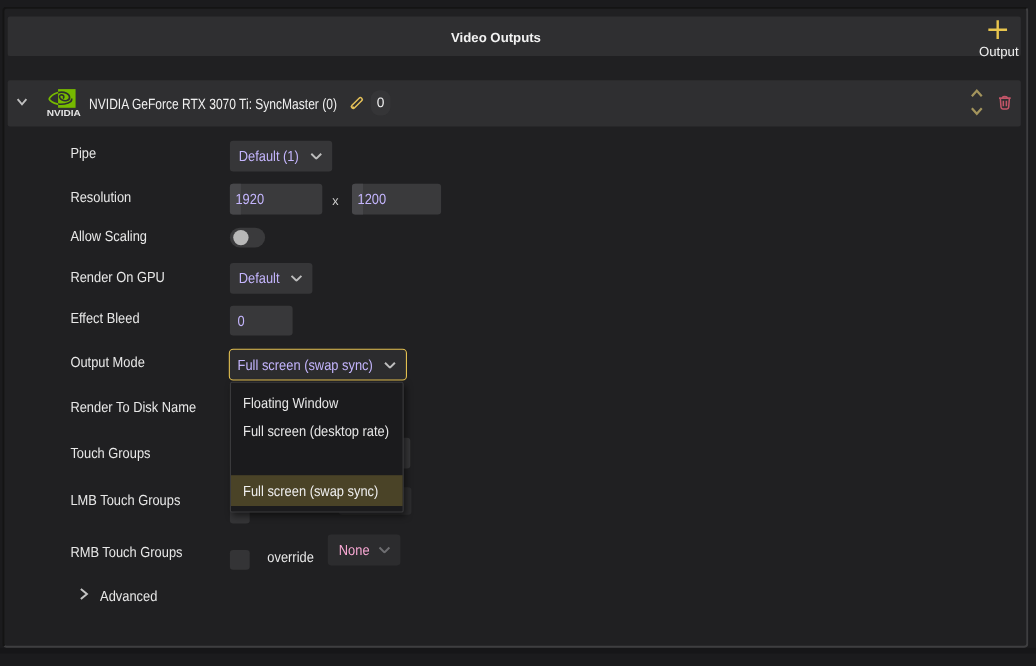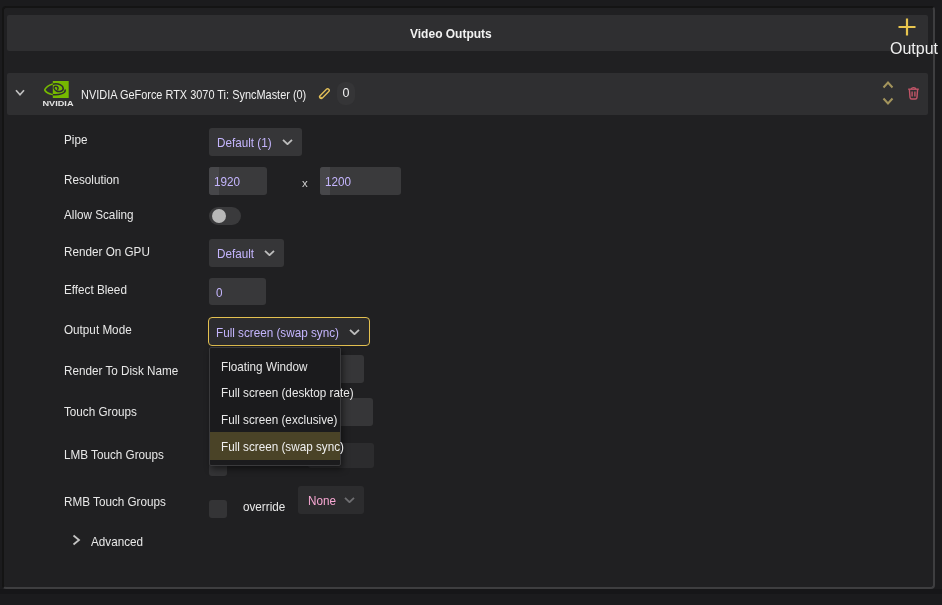--- a/index.html
+++ b/index.html
@@ -16,21 +16,21 @@
 </style></head>
 <body>
 <div class="panel"></div>
 <div class="abs" style="left:0; top:589px; width:942px; height:5px; background:#161618;"></div>
 
 <div class="bar" style="top:15px; height:36px;"></div>
 <div class="abs" style="left:390px; top:26px; color:#f2f2f2; font-size:12px; font-weight:bold; line-height:17px;margin-left:20px;">Video Outputs</div>
 <svg class="abs" style="left:896px; top:16px;" width="22" height="22" viewBox="0 0 22 22" fill="none" stroke="#e8c54e" stroke-width="2.2">
     <path d="M11 2.5 V19.5 M2.5 11 H19.5"></path>
   </svg>
-<div class="abs" style="left:890px; top:40px; color:#f0f0f0; font-size:16px;text-align:center;">Output</div>
+<div class="abs" style="left:890px; top:40px; color:#f0f0f0; font-size:12px;text-align:center;">Output</div>
 
 <div class="bar" style="top:73px; height:42px;"></div>
 <svg class="abs" style="left:15px; top:89px;" width="10" height="8" viewBox="0 0 10 8" fill="none" stroke="#c0c0c0" stroke-width="1.7">
     <path d="M1 1.2 L5 5.8 L9 1.2"></path>
   </svg>
 <svg class="abs" style="left:41px; top:78px;" width="35" height="29" viewBox="0 0 35 29">
   <defs>
     <clipPath id="cr">
         <rect x="11.8" y="3" width="15.9" height="17"></rect>
       </clipPath>
@@ -70,21 +70,21 @@
 
 <div class="lbl" style="top:133.3px;">Pipe</div>
 <div class="ctl" style="left:209px; top:128px; width:93px; height:28px;">
     <span class="tx">Default (1)</span>
   <svg class="chev" width="11" height="6" viewBox="0 0 11 6" fill="none" stroke="#bdbdbd" stroke-width="1.8">
       <path d="M1 .8 L5.5 5.2 L10 .8"></path>
     </svg>
   </div>
 
 <div class="lbl" style="top:172.9px;">Resolution</div>
-<div class="ctl" style="left:209px; top:167px; width:58px; height:28px; background:#3a3a3c;">
+<div class="ctl" style="left:209px; top:167px; width:84px; height:28px; background:#3a3a3c;">
     <div class="abs" style="left:0;top:0;width:10px;height:28px;background:#47474a;border-radius:3px 0 0 3px;"></div>
     <span class="tx" style="left:5px;">1920</span>
   </div>
 <div class="abs" style="left:302px; top:178px; color:#cfcfcf; font-size:11.5px; line-height:11px;">x</div>
 <div class="ctl" style="left:320px; top:167px; width:81px; height:28px; background:#3a3a3c;">
     <div class="abs" style="left:0;top:0;width:10px;height:28px;background:#47474a;border-radius:3px 0 0 3px;"></div>
     <span class="tx" style="left:5px;">1200</span>
   </div>
 
 <div class="lbl" style="top:208.3px;">Allow Scaling</div>
@@ -131,26 +131,23 @@
   </svg>
 <div class="lbl" style="left:91px; top:534.8px;">Advanced</div>
 
 <div class="ctl" style="left:208px; top:317px; width:162px; height:29px; background:#2c2c2e; border:1.5px solid #e3c050; border-radius:4px;">
     <span class="tx" style="left:6.5px;">Full screen (swap sync)</span>
   <svg class="chev" width="11" height="6" viewBox="0 0 11 6" fill="none" stroke="#bdbdbd" stroke-width="1.8">
       <path d="M1 .8 L5.5 5.2 L10 .8"></path>
     </svg>
   </div>
 
-<div class="abs" style="left:209px; top:347px; width:132px; height:118.5px; background:#1b1b1d; border:1px solid #3a3a3c; border-radius:2px; box-shadow:2px 3px 6px rgba(0,0,0,0.5);">
+<div class="abs" style="left:209px; top:347px; width:158px; height:118.5px; background:#1b1b1d; border:1px solid #3a3a3c; border-radius:2px; box-shadow:2px 3px 6px rgba(0,0,0,0.5);">
   <div class="mi" style="top:4.5px; height:26.6px;">
       <span>Floating Window</span>
     </div>
   <div class="mi" style="top:31.1px; height:26.6px;">
       <span>Full screen (desktop rate)</span>
-    </div>
-  <div class="mi" style="top:57.7px; height:26.6px;">
-      <span>Full screen (exclusive)</span>
     </div>
   <div class="mi" style="top:84.3px; height:27.7px; background:#4a4327; color:#f0f0f0;">
       <span>Full screen (swap sync)</span>
     </div>
 </div>
 
 </body></html>

